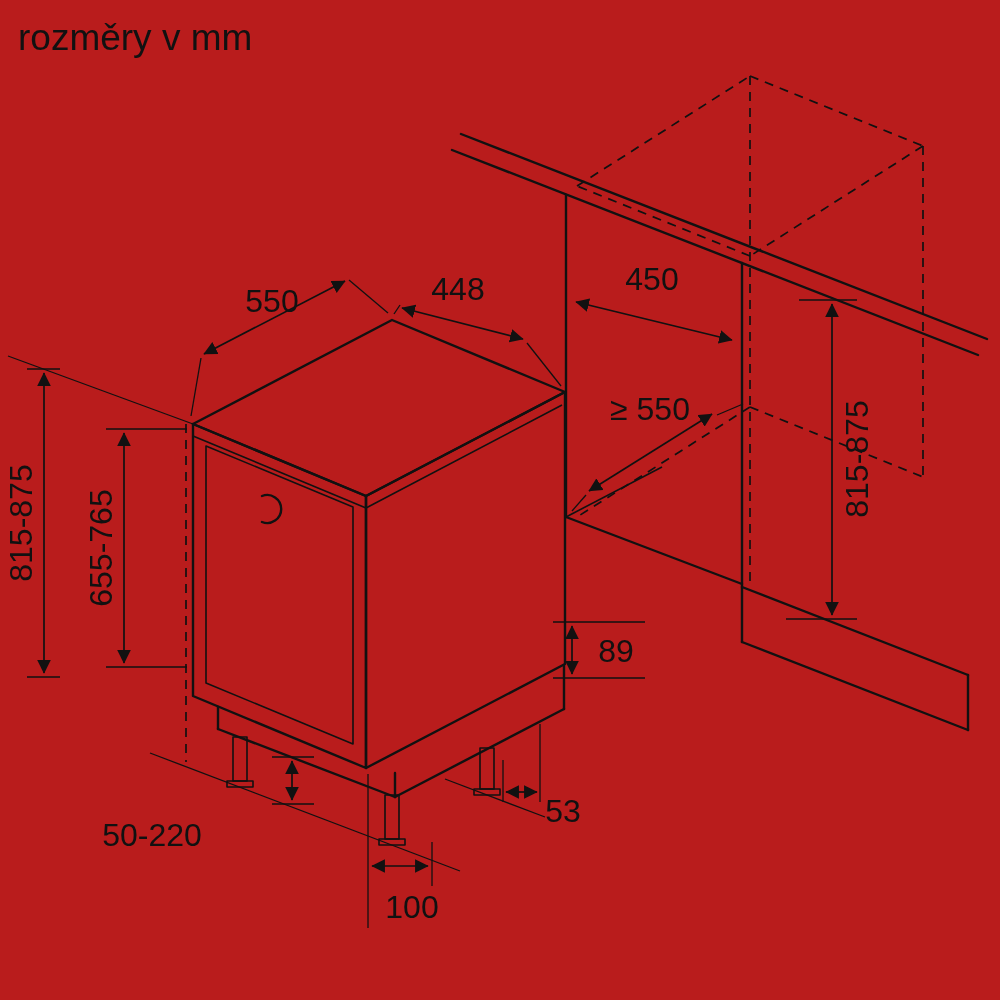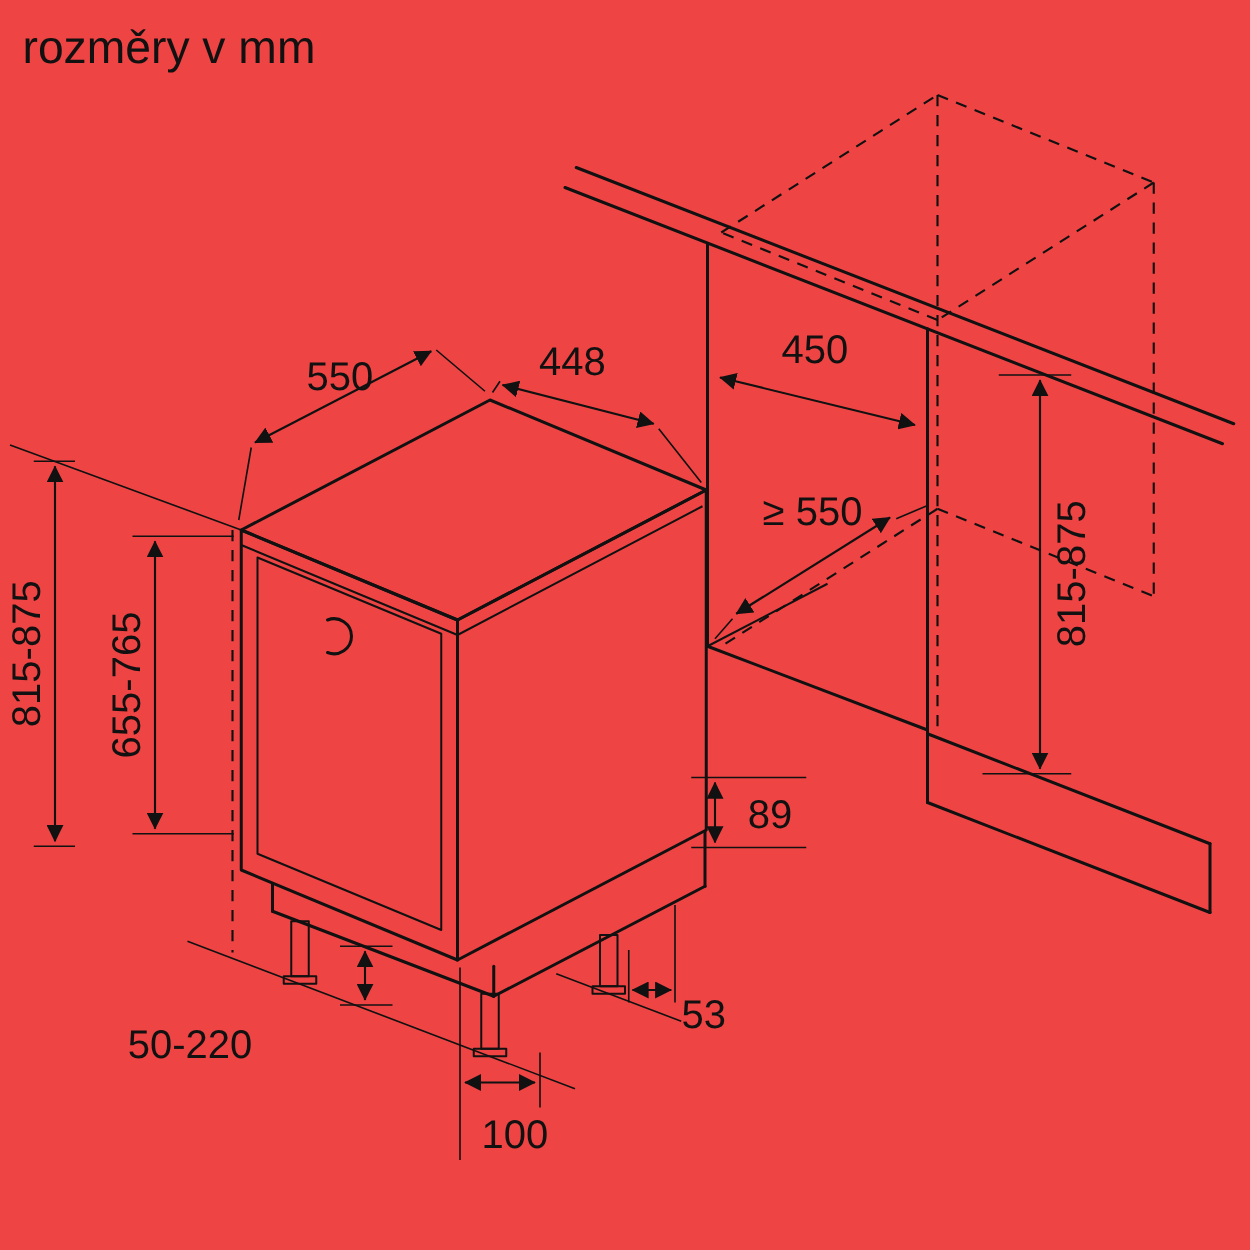--- a/index.html
+++ b/index.html
@@ -1,16 +1,16 @@
 <!DOCTYPE html>
 <html><head>
 <meta charset="utf-8">
 <style>
   html,body{margin:0;padding:0;background:#ffffff;}
-  .page{position:relative;width:1000px;height:1000px;background:#ef4444;overflow:hidden;
+  .page{position:relative;width:1000px;height:1000px;background:#b91c1c;overflow:hidden;
         font-family:"Liberation Sans", sans-serif;}
   svg{display:block;}
   .ol  {fill:none;stroke:#111111;stroke-width:2.4;stroke-linejoin:round;stroke-linecap:round;}
   .med {fill:none;stroke:#111111;stroke-width:1.6;stroke-linejoin:round;}
   .thin{fill:none;stroke:#111111;stroke-width:1.3;}
   .dash{fill:none;stroke:#111111;stroke-width:1.7;stroke-dasharray:9 7;}
   .dim {fill:none;stroke:#111111;stroke-width:1.7;}
   .ext {fill:none;stroke:#111111;stroke-width:1.3;}
   .lbl {font-family:"Liberation Sans", sans-serif;font-size:32px;fill:#111111;text-anchor:middle;}
   .title{font-family:"Liberation Sans", sans-serif;font-size:37px;fill:#111111;text-anchor:start;}

